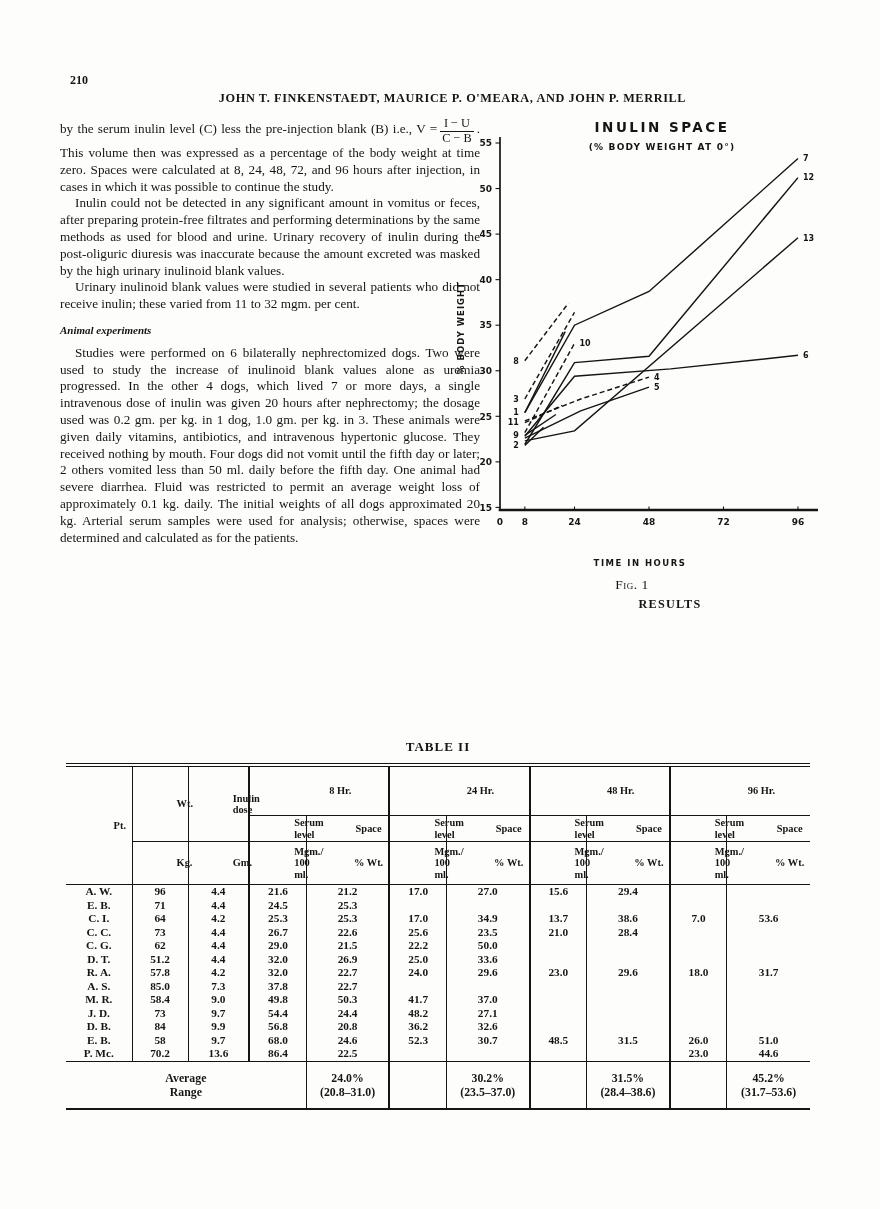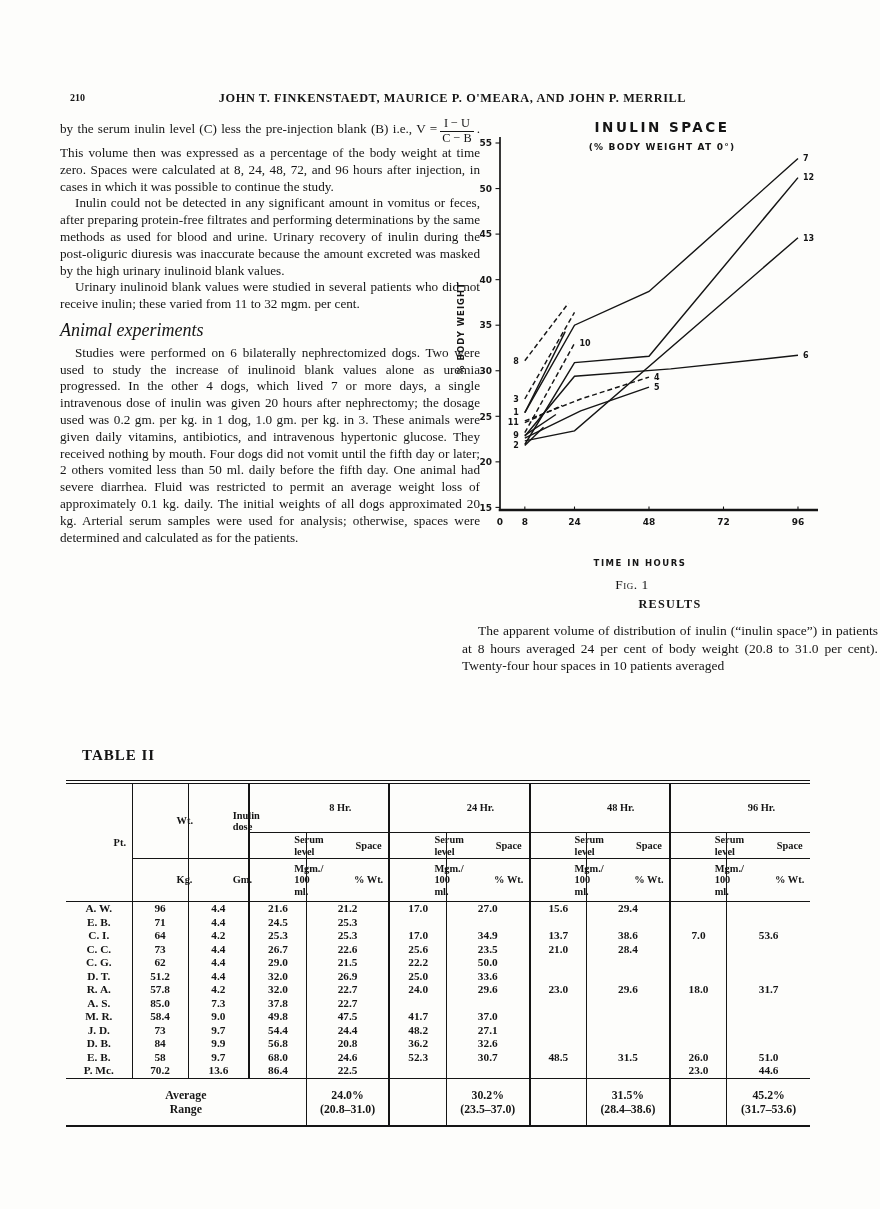--- a/index.html
+++ b/index.html
@@ -2,40 +2,40 @@
 <html><head>
 <meta charset="utf-8">
 <style>
   html,body{margin:0;padding:0;}
   body{
     width:880px;height:1209px;position:relative;background:#fdfdfb;color:#151515;
     font-family:"Liberation Serif", serif;overflow:hidden;
   }
   .abs{position:absolute;}
   
-  .pageno{left:70px;top:92px;font-size:10px;font-weight:bold;}
+  .pageno{left:70px;top:73px;font-size:12px;font-weight:bold;}
   .authors{left:95px;right:70px;top:91px;text-align:center;font-size:12.3px;font-weight:bold;letter-spacing:0.6px;white-space:nowrap;}
   
   .leftcol{left:60px;top:117px;width:420px;font-size:13.2px;line-height:16.8px;text-align:justify;}
   .leftcol p{margin:0;}
   .leftcol p.ind{text-indent:15px;}
-  .subhead{font-style:italic;font-size:18px;margin:9px 0 6px 0;font-weight:normal;}
+  .subhead{font-style:italic;font-size:11px;margin:9px 0 6px 0;font-weight:bold;}
   .frac{display:inline-block;vertical-align:-9px;text-align:center;font-size:12.3px;line-height:1.1;margin:0 3px;}
   .frac .num{display:block;border-bottom:1.3px solid #151515;padding:0 2px;}
   .frac .den{display:block;padding:0 2px;}
   
   .figwrap{left:450px;top:110px;width:430px;height:484px;}
   svg text{font-family:"DejaVu Sans", sans-serif;fill:#151515;}
   
   .results{left:462px;top:597px;width:416px;}
   .results h3{margin:0 0 10px 0;text-align:center;font-size:12.2px;letter-spacing:1.2px;font-weight:bold;}
   .results p{margin:0;font-size:13.5px;line-height:17.6px;text-align:justify;text-indent:16px;}
   
   .tablewrap{left:66px;top:731px;width:744px;}
-  .tcap1{text-align:left;font-size:15px;font-weight:bold;letter-spacing:1px;margin:16px;}
+  .tcap1{text-align:center;font-size:13px;font-weight:bold;letter-spacing:1px;margin:8px;}
   .tcap2{text-align:center;font-size:13.3px;font-style:italic;margin:2px 0 6px 0;}
   table.dt{border-collapse:collapse;width:744px;border-top:4px double #151515;border-bottom:2.5px solid #151515;table-layout:fixed;}
   table.dt th, table.dt td{font-family:"Liberation Serif",serif;font-weight:bold;padding:0 2px;}
   table.dt th{font-size:10.4px;line-height:11.5px;text-align:center;vertical-align:middle;border-bottom:1.5px solid #151515;padding-left:44px;}
   table.dt td{font-size:11.3px;line-height:13.5px;text-align:center;vertical-align:middle;}
   td.ptname{text-align:left;padding-left:7px;}
   .bl{border-left:1px solid #151515;}
   .hb{border-left:2px solid #151515;}
   tr.hA th{height:48px;}
   tr.hB th{height:25px;}
@@ -120,21 +120,20 @@
       <text x="212" y="22" text-anchor="middle" font-size="13.5" font-weight="bold" letter-spacing="2.5">INULIN SPACE</text>
       <text x="212" y="40" text-anchor="middle" font-size="9" font-weight="bold" letter-spacing="1.2">(% BODY WEIGHT AT 0°)</text>
       <text x="14" y="218" text-anchor="middle" font-size="8.5" font-weight="bold" letter-spacing="1" transform="rotate(-90 14 218)">% BODY WEIGHT</text>
       <text x="190" y="456" text-anchor="middle" font-size="8.5" font-weight="bold" letter-spacing="1.5">TIME IN HOURS</text>
       <text x="182" y="479" text-anchor="middle" font-size="13.5" style="font-family:&quot;Liberation Serif&quot;,serif;font-variant:small-caps;letter-spacing:0.5px">Fig. 1</text>
     </svg>
 </div>
 
 <div class="abs results">
   <h3>RESULTS</h3>
-  <p>The apparent volume of distribution of inulin (“inulin space”) in patients at 8 hours averaged 24 per cent of body weight (20.8 to 31.0 per cent). Twenty-four hour spaces in 10 patients averaged</p>
 </div>
 
 <div class="abs tablewrap">
   <p class="tcap1">TABLE II</p>
   <table class="dt" id="datatable">
       <colgroup>
         <col style="width: 66px;">
         <col style="width: 56px;">
         <col style="width: 61px;">
         <col style="width: 57px;">
@@ -282,21 +281,21 @@
           <td class="hb"></td>
           <td class="bl"></td>
           <td class="hb"></td>
           <td class="bl"></td>
         </tr>
         <tr class="drow">
           <td class="ptname">M. R.</td>
           <td class="bl">58.4</td>
           <td class="bl">9.0</td>
           <td class="hb">49.8</td>
-          <td class="bl">47.5</td>
+          <td class="bl">50.3</td>
           <td class="hb">41.7</td>
           <td class="bl">37.0</td>
           <td class="hb"></td>
           <td class="bl"></td>
           <td class="hb"></td>
           <td class="bl"></td>
         </tr>
         <tr class="drow">
           <td class="ptname">J. D.</td>
           <td class="bl">73</td>

